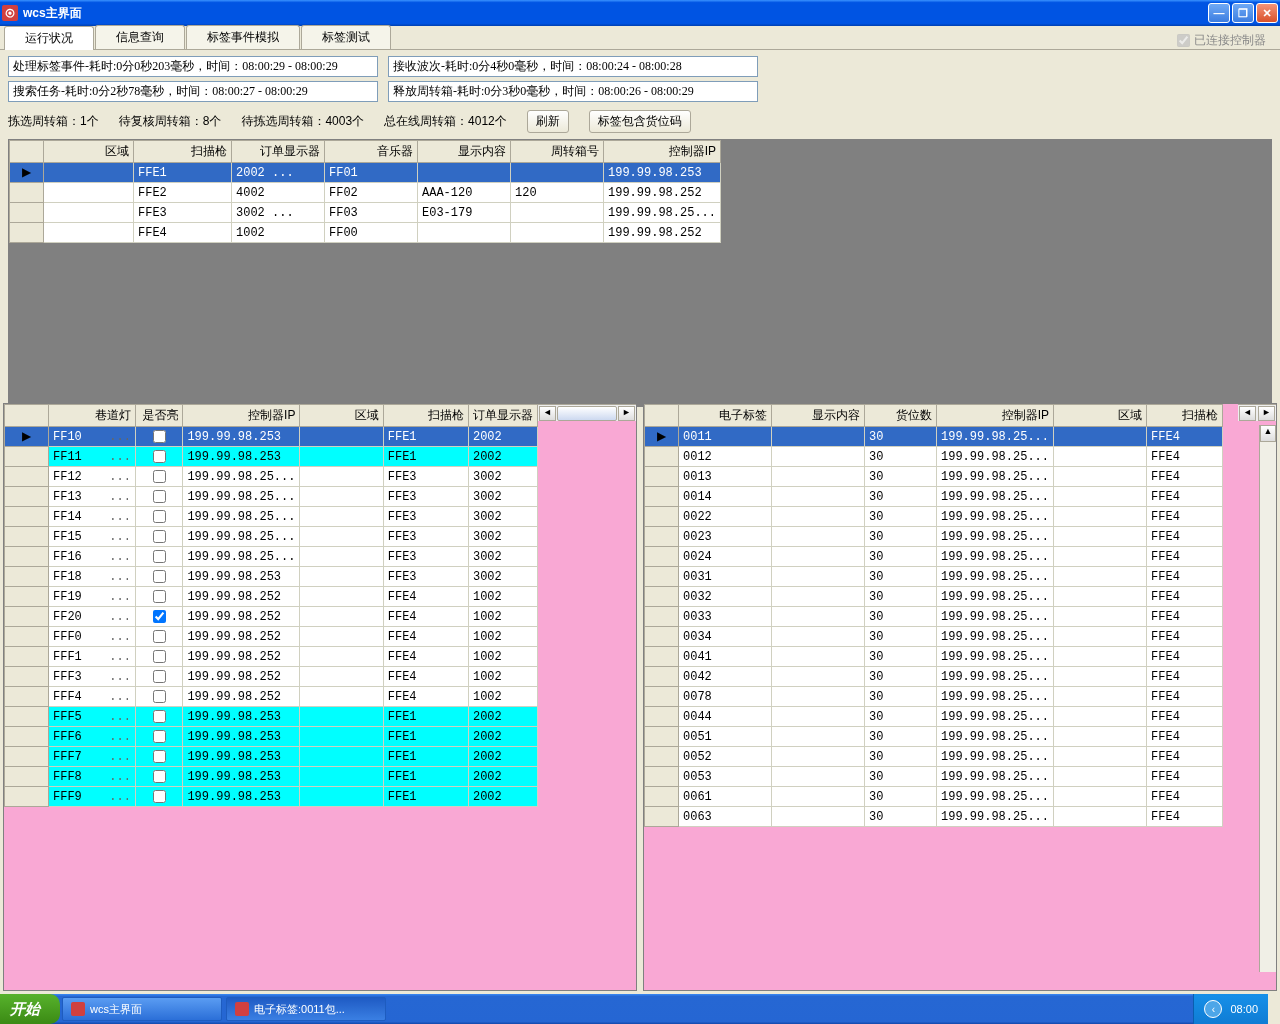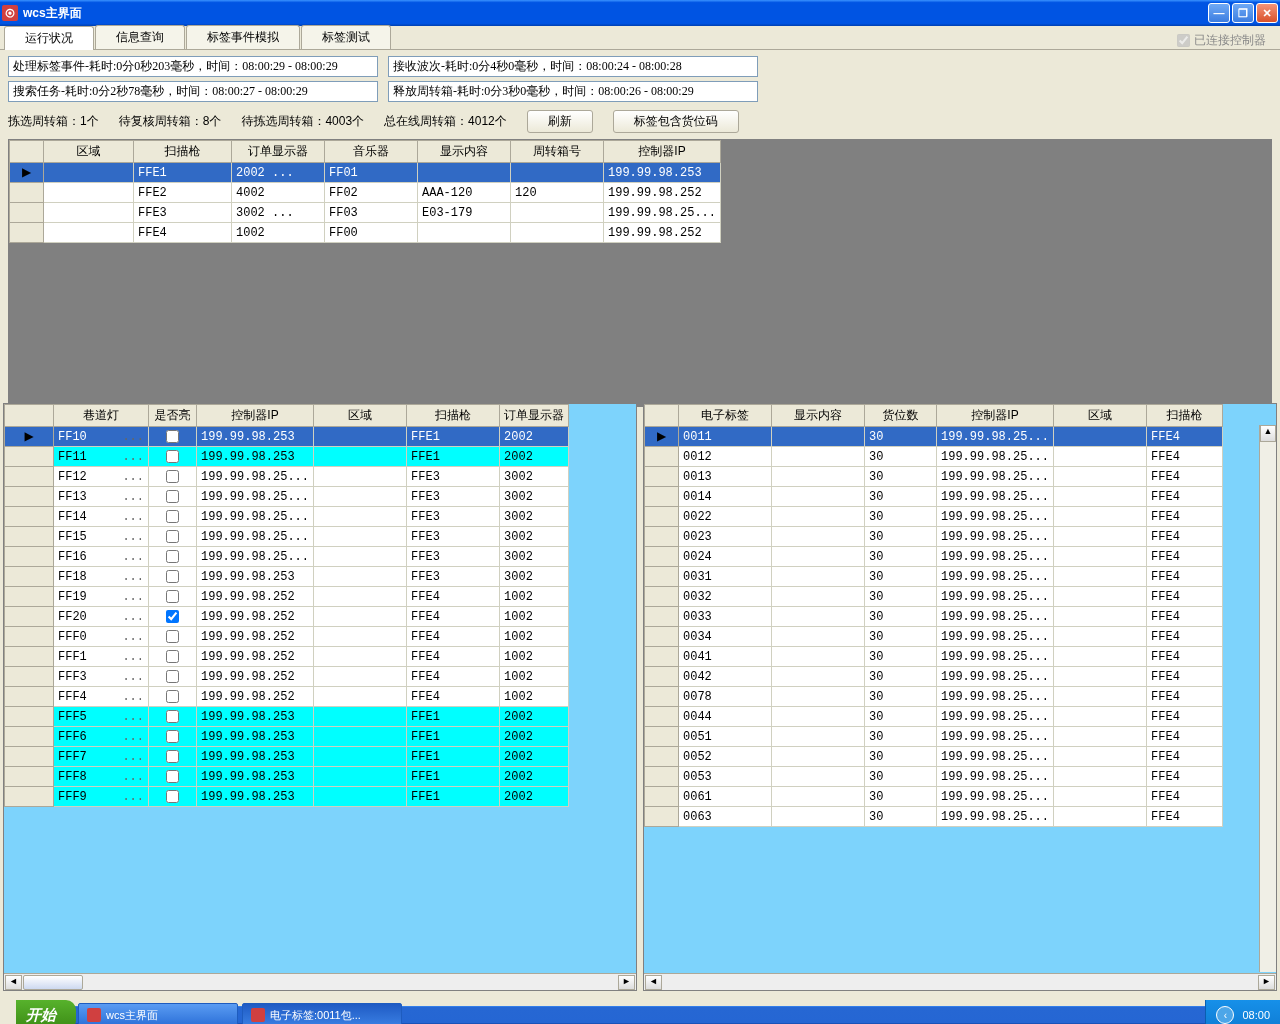--- a/index.html
+++ b/index.html
@@ -17,47 +17,47 @@
 .tab { padding: 3px 20px; border:1px solid #aca899; border-bottom:none; background:#f5f4ea; border-radius:3px 3px 0 0; margin-right:1px; font-size:12px; cursor:default;}
 .tab.active { background:#fff; position:relative; top:1px;}
 .check-conn { display:flex; align-items:center; gap:4px; color:#888; font-size:12px; padding-right:10px;}
 .check-conn input { width:13px; height:13px; }
 
 .status-area { padding: 6px 8px; display:flex; gap:10px; flex-wrap:wrap; align-items: center; }
 .status-col { display:flex; flex-direction:column; gap:4px; }
 .status-area .field { width: 370px; height:21px; border:1px solid #7f9db9; background:#fff; padding:2px 4px; font-size:12px; display:flex; align-items:center; font-family: "SimSun";}
 .summary-line { padding: 2px 8px; display:flex; align-items:center; gap: 20px; font-size:12px; }
 .summary-line .lbl { min-width:90px; }
-.btn { height:23px; padding:0 20px; border:1px solid #aca899; background:linear-gradient(to bottom,#fff,#ece9d8); border-radius:3px; font-family:Liberation Serif, serif; font-size:12px; cursor:default;}
+.btn { height:23px; padding:0 8px; border:1px solid #aca899; background:linear-gradient(to bottom,#fff,#ece9d8); border-radius:3px; font-family:Liberation Serif, serif; font-size:12px; cursor:default;}
 
 .top-grid-wrap { margin: 4px 8px 0 8px; height: 268px; background:#808080; border:1px solid #808080; overflow:hidden;}
 .grid { background:#fff; font-size:12px; border-collapse:collapse; table-layout:fixed;}
-.grid th { background:#ece9d8; border:1px solid #aca899; text-align:center; padding:2px 4px; font-weight:normal; height:20px; overflow:hidden; white-space:nowrap;}
+.grid th { background:#ece9d8; border:1px solid #aca899; text-align:right; padding:2px 4px; font-weight:normal; height:20px; overflow:hidden; white-space:nowrap;}
 .grid td { border:1px solid #d0d0c0; padding:2px 4px; height:20px; overflow:hidden; white-space:nowrap; font-family:"SimSun","Courier New";}
 .grid tr.selected td { background:#316ac5; color:#fff; }
 .grid .rowhead { width:34px; background:#ece9d8; border:1px solid #aca899; text-align:center;}
 .grid tr.selected .rowhead { color:#000;}
 .cyan td { background:#00ffff !important; color:#000 !important;}
 .cyan .rowhead { background:#ece9d8 !important;}
 .ellipsis { color:#666; float:right; }
 .cb { width:13px; height:13px; vertical-align:middle; margin:auto; display:block;}
 .cb-cell { text-align:center;}
 
 .bottom-split { position:absolute; top: 400px; left:0; right:0; bottom: 30px; display:flex; }
-.bottom-panel { flex:1; margin:3px; background:#7dd3fc; border:1px solid #808080; display:flex; flex-direction:column; overflow:hidden;}
+.bottom-panel { flex:1; margin:3px; background:#f9a8d4; border:1px solid #808080; display:flex; overflow:hidden;}
 .bottom-panel .grid-scroll { flex:1; overflow:hidden; }
 .scrollbar-h { height:17px; background:#eee; border-top:1px solid #aca899; display:flex; align-items:center;}
 .scrollbar-h .arrow { width:17px; height:15px; background:linear-gradient(#fff,#ddd); border:1px solid #aca899; margin:0 1px; text-align:center; font-size:9px;}
 .scrollbar-h .thumb { width:60px; height:15px; background:linear-gradient(#fff,#cdd9f0); border:1px solid #aca899; border-radius:2px;}
 .scrollbar-h .track { flex:1; background:#f0efe6;}
 .scrollbar-v { position:absolute; right:0; top:21px; bottom:18px; width:17px; background:#f0efe6; border-left:1px solid #aca899;}
 .scrollbar-v .varrow { height:17px; background:linear-gradient(#fff,#ddd); border:1px solid #aca899; text-align:center; font-size:9px;}
 .rel { position:relative; }
 
-.taskbar { position:absolute; bottom:0; left:0; right:0; height:18px; background:linear-gradient(to bottom,#3b8af4 0%,#2667d3 8%,#2566d3 92%,#1248a9 100%); display:flex; align-items:center;margin-left:16px;}
+.taskbar { position:absolute; bottom:0; left:0; right:12px; height:30px; background:linear-gradient(to bottom,#3b8af4 0%,#2667d3 8%,#2566d3 92%,#1248a9 100%); display:flex; align-items:center;}
 .start { height:30px; padding:0 20px 0 10px; background:linear-gradient(to bottom,#57b22c,#3b8a14); border-radius:0 10px 10px 0; color:#fff; font-weight:bold; font-style:italic; display:flex; align-items:center; font-size:15px;}
 .tb-item { height:24px; margin:0 2px; padding:0 8px; background:linear-gradient(to bottom,#5a9cf2,#2b6fd8); border:1px solid #1e5cbf; border-radius:2px; color:#fff; display:flex; align-items:center; gap:5px; font-size:11px; min-width:160px;}
 .tb-item.active { background:linear-gradient(to bottom,#1f5bc4,#3a7fe3);}
 .tb-item .ic { width:14px; height:14px; background:#d04040; border-radius:2px;}
 .tray { margin-left:auto; height:30px; background:linear-gradient(to bottom,#1690e9,#0f7cd4); border-left:1px solid #0a5eb0; padding:0 10px; color:#fff; display:flex; align-items:center; gap:8px; font-size:11px;}
 .tray-arrow { width:18px; height:18px; border-radius:9px; background:#4da6e8; border:1px solid #fff; display:flex; align-items:center; justify-content:center; font-size:10px;}
 </style>
 </head>
 <body>
 

